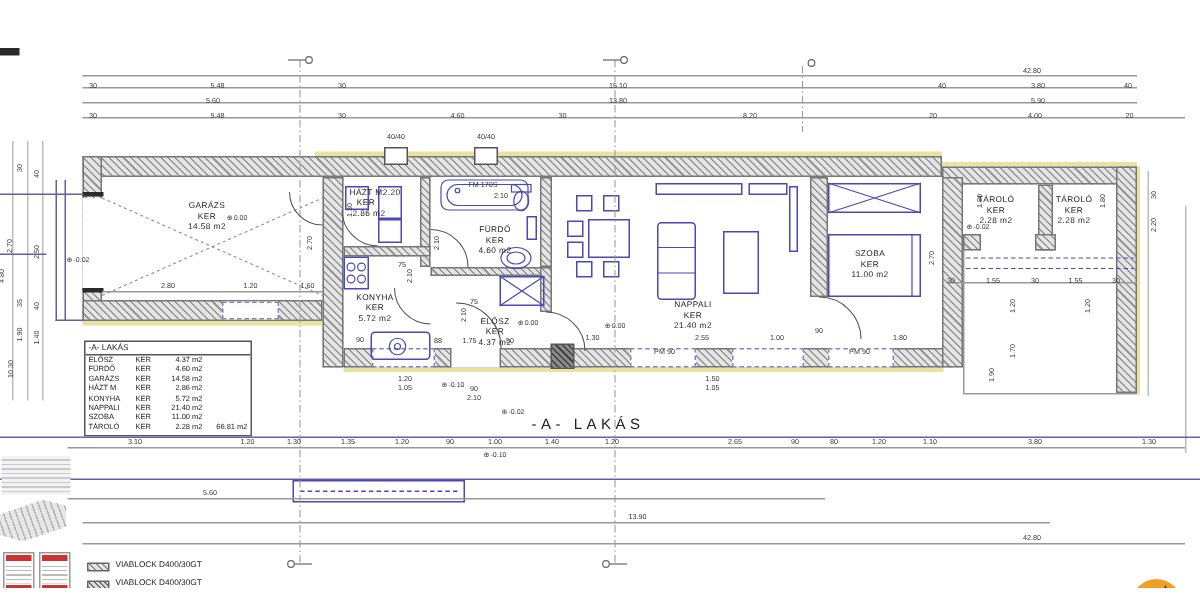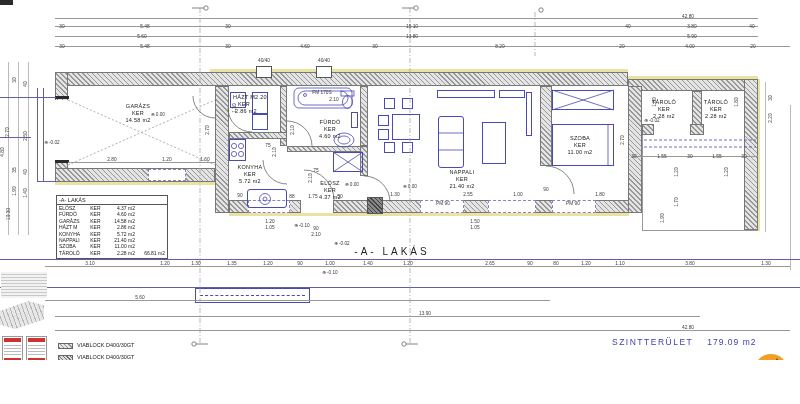--- a/index.html
+++ b/index.html
@@ -1,17 +1,17 @@
 <!DOCTYPE html>
 <html><head>
 <meta charset="utf-8">
 <style>
   html,body{margin:0;padding:0;background:#fff;}
   #page{position:relative;width:800px;height:360px;background:#fff;overflow:hidden;
-        font-family:"Liberation Sans",sans-serif;}
+        font-family:"Liberation Sans",sans-serif;margin-top:32px;}
   
   .gline{position:absolute;background:#999;}
   .lgline{position:absolute;background:#bbb;}
   .navy{position:absolute;background:#6060a8;}
   .wall{position:absolute;background:repeating-linear-gradient(45deg,#989898 0,#989898 1px,#e4e4e4 1px,#e4e4e4 3.5px);outline:1px solid #777;outline-offset:-1px;}
   .wallD{position:absolute;background:repeating-linear-gradient(45deg,#444 0,#444 1px,#8a8a8a 1px,#8a8a8a 3px);outline:1px solid #555;}
   .ins{position:absolute;background:#e9e2a0;}
   .win{position:absolute;background:#fff;border:1px dashed #8585bd;box-sizing:border-box;}
   .furn{position:absolute;border:1px solid #4949b8;box-sizing:border-box;background:transparent;}
   .chim{position:absolute;background:#fff;border:1px solid #555;box-sizing:border-box;}
@@ -446,23 +446,20 @@
     <div class="h"></div>
       <div class="l"></div>
       <div class="r2"></div>
       <div class="l" style="height:8px;"></div>
       <div class="r3"></div>
   </div>
   <div class="stamp-bar">
       <i></i>
     </div>
 
-  <div id="summary">
-    <span>SZINTTERÜLET</span><span class="val">179.09  m2</span>
-  </div>
 
   <div id="logo">
     <div class="logo-circle">
       <div class="tree" style="left:9px;top:6px;"></div>
       <div class="tree" style="left:20px;top:4px;"></div>
       <div class="mtn1"></div>
       <div class="mtn2"></div>
     </div>
     <div class="logo-name">
       <span>Otthon</span>

